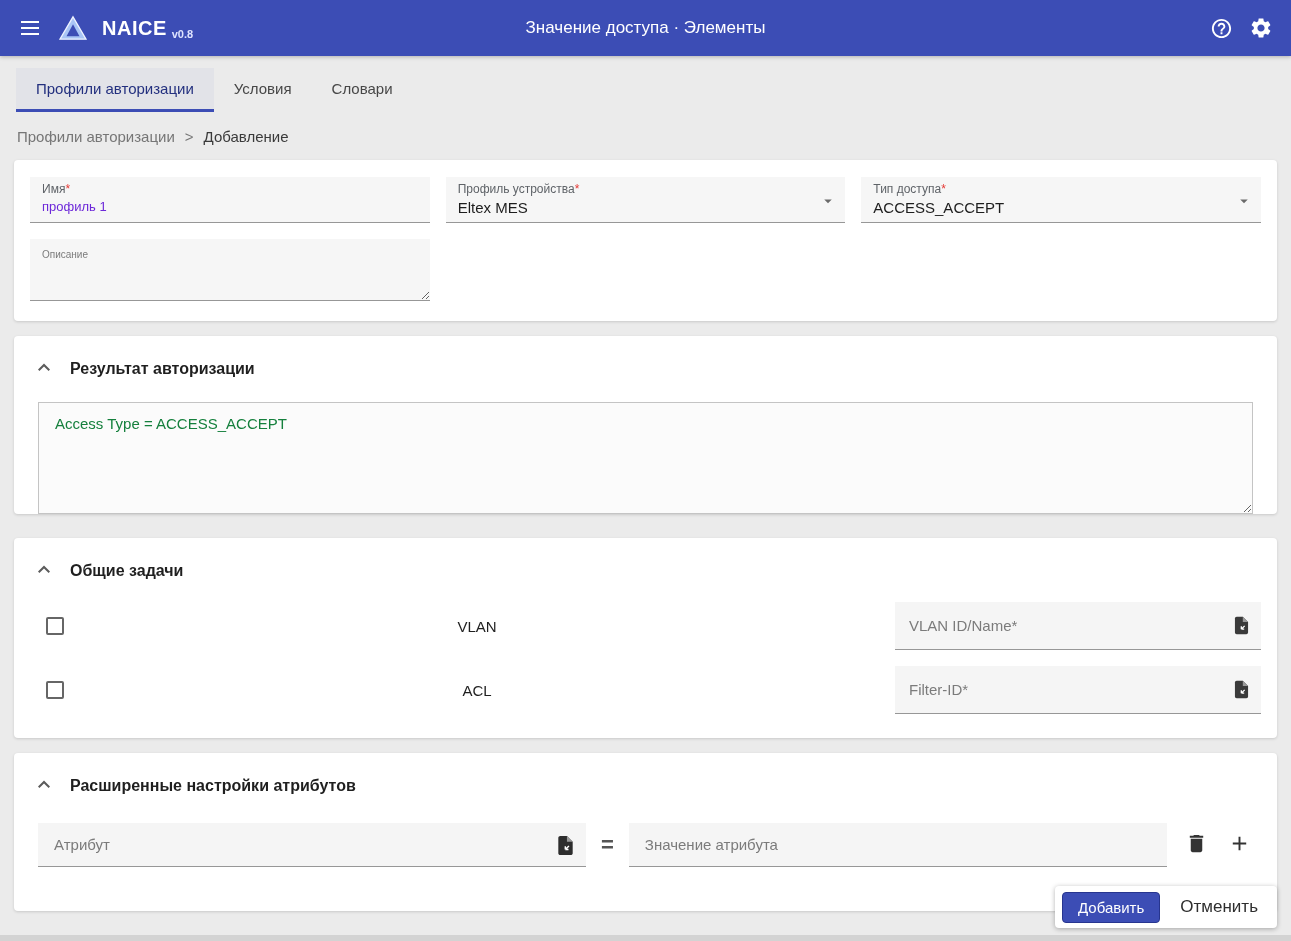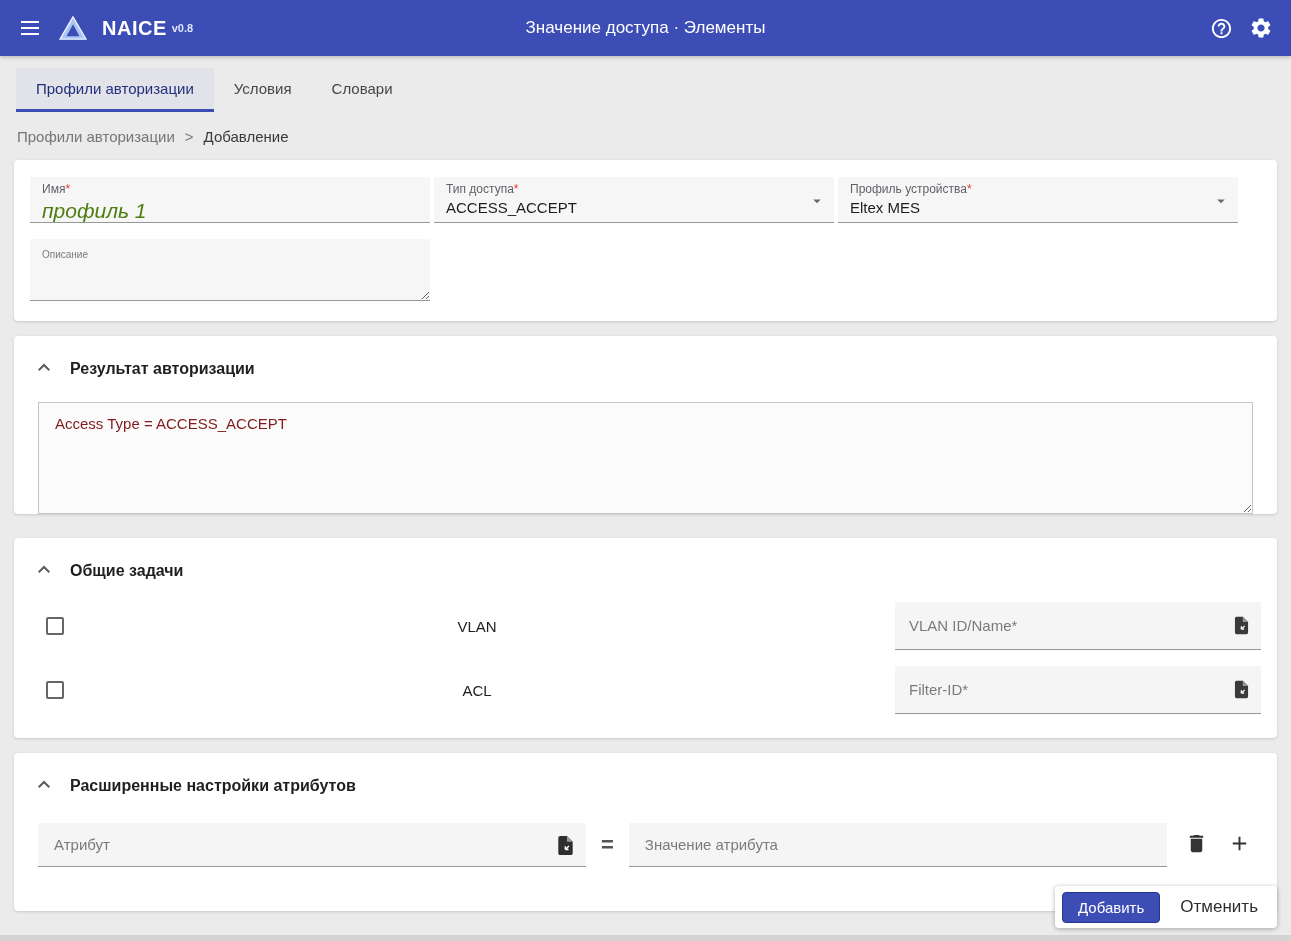--- a/index.html
+++ b/index.html
@@ -19,21 +19,21 @@
     display: flex;
     align-items: center;
     padding: 0 16px;
     position: relative;
     box-shadow: 0 1px 4px rgba(0,0,0,.25);
     z-index: 5;
   }
   .appbar-left { display: flex; align-items: center; gap: 14px; }
   .icon-btn { background: none; border: none; cursor: pointer; display: flex; align-items: center; padding: 2px; }
   .appbar svg { display: block; }
-  .brand { display: flex; align-items: center; }
+  .brand { display: flex; align-items: flex-end; }
   .app-name { color: #fff; font-size: 20px; font-weight: 700; letter-spacing: .5px; }
   .app-version { color: #dfe4ff; font-size: 11px; margin-left: 5px; font-weight: 700; }
   .appbar-title {
     position: absolute; left: 50%; transform: translateX(-50%);
     color: #fff; font-size: 17px; font-weight: 500; white-space: nowrap;
   }
   .appbar-right { margin-left: auto; display: flex; align-items: center; gap: 12px; }
 
   
   .tabbar { height: 56px; display: flex; align-items: flex-end; padding: 0 16px; }
@@ -56,35 +56,35 @@
 
   
   .card {
     background: #fff;
     margin: 0 14px 15px;
     border-radius: 4px;
     box-shadow: 0 1px 3px rgba(0,0,0,.15);
   }
   .card-form { padding: 17px 16px 16px; }
 
-  .fields-row { display: flex; gap: 4px; }
+  .fields-row { display: flex; gap: 16px; }
   .mfield {
     width: 400px; height: 46px;
     background: #f6f6f6;
     border-bottom: 1px solid #979797;
     padding: 6px 12px 0;
     position: relative;
     cursor: text;
   }
   .mfield.select { cursor: pointer; }
   .flabel { font-size: 12px; color: #5f6368; display: block; line-height: 13px; }
   .req { color: #e53935; }
   .fvalue-input {
     width: 100%; border: none; background: transparent; outline: none;
-    font-family: inherit; font-size: 21px; color: #4d7c0f; padding: 3px 0 0; font-style: italic;
+    font-family: inherit; font-size: 13px; color: #6d28d9; padding: 3px 0 0;
   }
   .fvalue-text { display: block; font-size: 15px; color: #1d1d1d; padding: 3px 0 0; }
   .select-arrow { position: absolute; right: 8px; top: 15px; }
 
   .desc-wrap { margin-top: 16px; }
   textarea {
     font-family: inherit;
     border-radius: 0;
   }
   .desc-area {
@@ -99,21 +99,21 @@
   
   .section-head { display: flex; align-items: center; gap: 12px; padding: 17px 16px 12px; }
   .collapse-btn { background: none; border: none; cursor: pointer; display: flex; padding: 2px; }
   .section-title { font-size: 16px; font-weight: 700; color: #1f1f1f; }
 
   .result-area {
     display: block; margin: 6px 24px 24px;
     width: 1215px; height: 112px;
     background: #fbfbfb;
     border: 1px solid #c4c4c4;
-    padding: 12px 16px; font-size: 15px; color: #7f1d1d;
+    padding: 12px 16px; font-size: 15px; color: #15803d;
     resize: both; outline: none;
   }
 
   
   .task-row { display: flex; align-items: center; padding: 4px 16px 12px 32px; justify-content: space-between; }
   .checkbox {
     width: 18px; height: 18px; border: 2px solid #666; border-radius: 2px;
     cursor: pointer; flex: 0 0 auto; background: #fff;
   }
   .task-label { font-size: 15px; color: #1f1f1f; margin-left: 11px; }
@@ -222,32 +222,32 @@
 
 <section class="card card-form">
   <div class="fields-row">
 
     <div class="mfield">
       <span class="flabel"><span>Имя</span><span class="req">*</span></span>
       <input class="fvalue-input" type="text" value="профиль 1" style="">
     </div>
 
     <div class="mfield select">
-      <span class="flabel"><span>Тип доступа</span><span class="req">*</span></span>
-      <span class="fvalue-text">ACCESS_ACCEPT</span>
+      <span class="flabel"><span>Профиль устройства</span><span class="req">*</span></span>
+      <span class="fvalue-text">Eltex MES</span>
       <span class="select-arrow">
         <svg width="18" height="18" viewBox="0 0 24 24">
             <path d="M7 10l5 5 5-5z" fill="#6a6a6a"></path>
           </svg>
       </span>
     </div>
 
     <div class="mfield select">
-      <span class="flabel"><span>Профиль устройства</span><span class="req">*</span></span>
-      <span class="fvalue-text">Eltex MES</span>
+      <span class="flabel"><span>Тип доступа</span><span class="req">*</span></span>
+      <span class="fvalue-text">ACCESS_ACCEPT</span>
       <span class="select-arrow">
         <svg width="18" height="18" viewBox="0 0 24 24">
             <path d="M7 10l5 5 5-5z" fill="#6a6a6a"></path>
           </svg>
       </span>
     </div>
 
   </div>
 
   <div class="desc-wrap">

